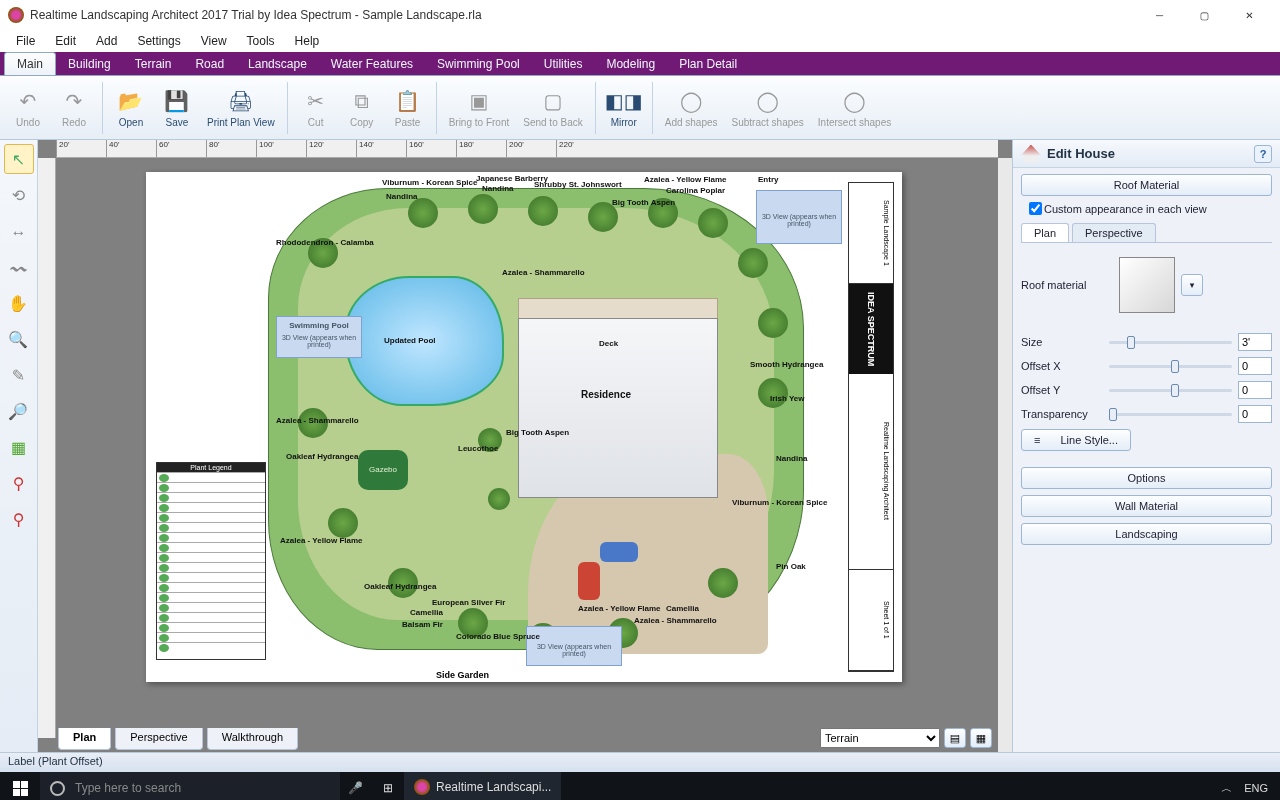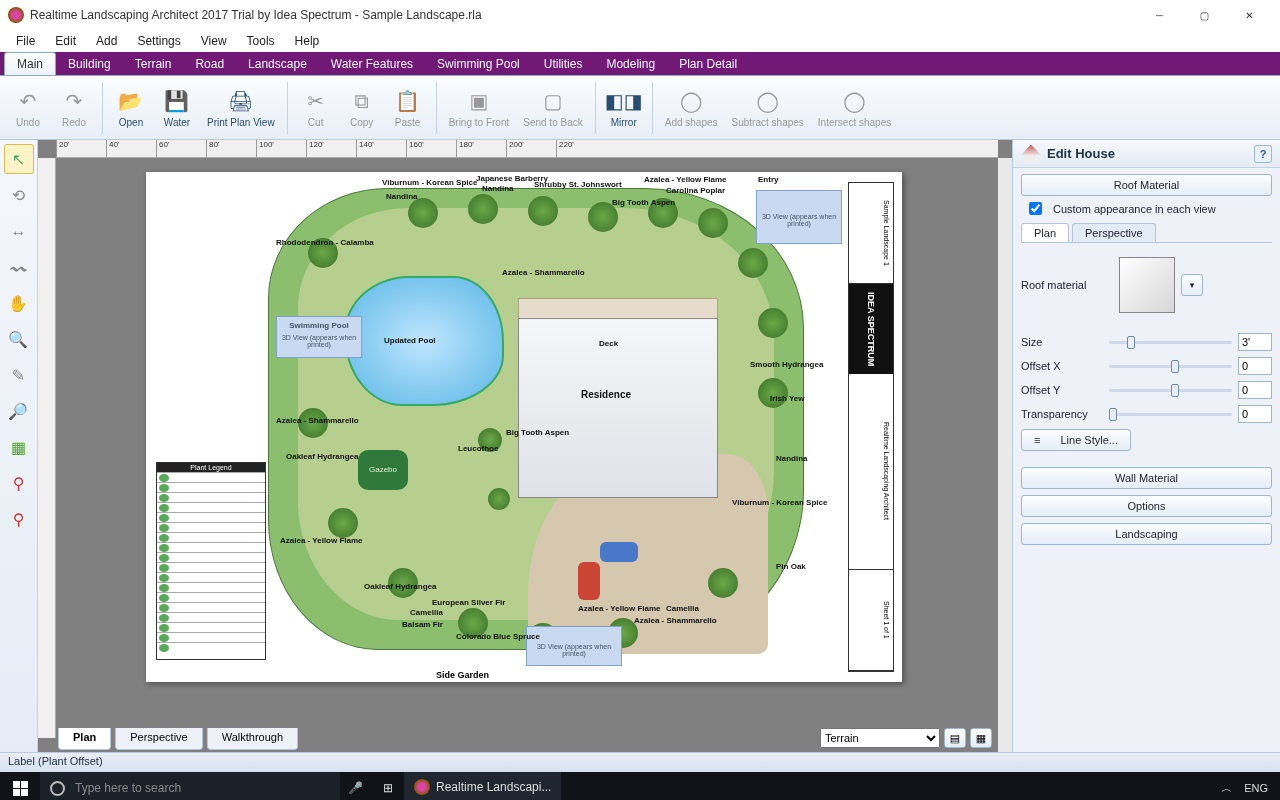--- a/index.html
+++ b/index.html
@@ -76,21 +76,21 @@
 .btmright select { font-size:11px; width:120px; height:20px; }
 .sqbtn { width:22px; height:20px; border:1px solid #9db6d4; background:linear-gradient(#fdfeff,#e4edf7); border-radius:3px; font-size:11px; display:flex; align-items:center; justify-content:center;}
 
 
 .rightpanel { width:268px; background:#eef2f8; border-left:1px solid #b9c9dc; display:flex; flex-direction:column; font-size:11px; color:#223; }
 .rp-head { height:28px; display:flex; align-items:center; gap:6px; padding:0 8px; background:linear-gradient(#f6f9fd,#e3ebf5); border-bottom:1px solid #c4d3e4; font-size:13px; color:#234; font-weight:600;}
 .rp-head .hico { width:20px; height:18px; background:linear-gradient(#c55,#eee 60%); clip-path:polygon(50% 0,100% 60%,85% 60%,85% 100%,15% 100%,15% 60%,0 60%);}
 .rp-head .help { margin-left:auto; width:18px; height:18px; border:1px solid #9db6d4; background:#eaf2fc; color:#2a5ca0; font-weight:bold; text-align:center; border-radius:3px; font-size:11px; line-height:16px;}
 .rp-body { padding:6px 8px; display:flex; flex-direction:column; gap:6px; }
 .widebtn { height:22px; border:1px solid #9db6d4; background:linear-gradient(#fdfeff,#e4edf7); border-radius:3px; display:flex; align-items:center; justify-content:center; cursor:pointer; }
-.chk { display:flex; align-items:center; gap:11px;padding-left:8px; }
+.chk { display:flex; align-items:center; gap:2px;padding-left:8px; }
 .chk input { width:13px; height:13px; }
 .subtabs { display:flex; border-bottom:1px solid #b6c5d9; margin-top:2px; }
 .subtabs .st { padding:3px 12px; border:1px solid #b6c5d9; border-bottom:none; background:#e3ebf5; border-radius:3px 3px 0 0; margin-right:3px; cursor:pointer;}
 .subtabs .st.on { background:#fff; }
 .proprow { display:flex; align-items:center; gap:6px; }
 .proprow label { width:82px; }
 .swatch { width:56px; height:56px; border:1px solid #888; background:linear-gradient(135deg,#fff,#d7d7d7); margin-left:10px;}
 .ddl { width:22px; height:22px; border:1px solid #9db6d4; background:linear-gradient(#fdfeff,#e4edf7); border-radius:3px; display:flex; align-items:center; justify-content:center; font-size:9px;}
 .slider { flex:1; height:18px; position:relative; }
 .slider .track { position:absolute; top:8px; left:0; right:0; height:3px; background:#cfd8e6; border-radius:2px;}
@@ -155,21 +155,21 @@
       <div class="ico">↷</div>
       <span>Redo</span>
     </div>
   <div class="rsep"></div>
   <div class="rbtn">
       <div class="ico">📂</div>
       <span>Open</span>
     </div>
   <div class="rbtn">
       <div class="ico">💾</div>
-      <span>Water</span>
+      <span>Save</span>
     </div>
   <div class="rbtn">
       <div class="ico">🖨</div>
       <span>Print Plan View</span>
     </div>
   <div class="rsep"></div>
   <div class="rbtn dis">
       <div class="ico">✂</div>
       <span>Cut</span>
     </div>
@@ -454,22 +454,22 @@
       <div class="proprow">
         <label>Transparency</label>
         <div class="slider">
             <div class="track"></div>
             <div class="thumb" style="left:0"></div>
           </div>
         <input class="numbox" value="0" style="">
       </div>
       <div class="widebtn" style="width:110px">≡ <span style="margin-left:20px">Line Style...</span></div>
       <div style="height:4px"></div>
+      <div class="widebtn">Options</div>
       <div class="widebtn">Wall Material</div>
-      <div class="widebtn">Options</div>
       <div class="widebtn">Landscaping</div>
     </div>
   </div>
 </div>
 
 <div class="statusbar">
   <span>Label (Plant Offset)</span>
 </div>
 
 <div class="taskbar">

